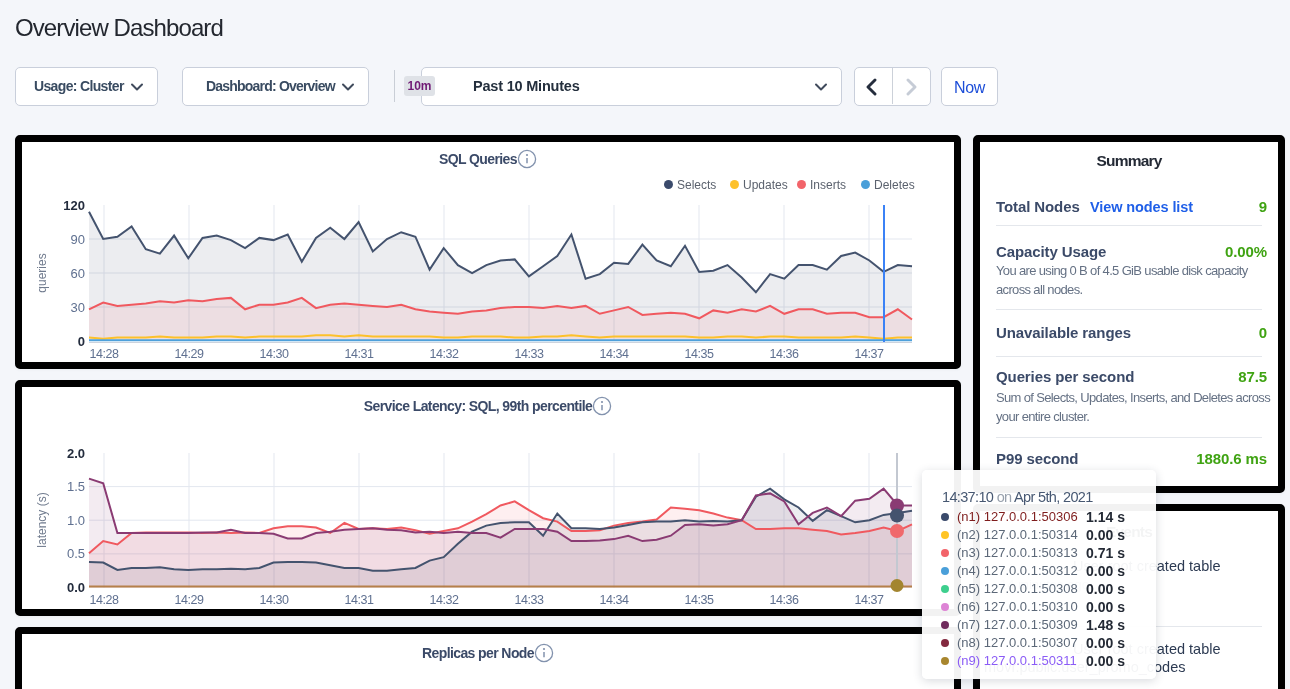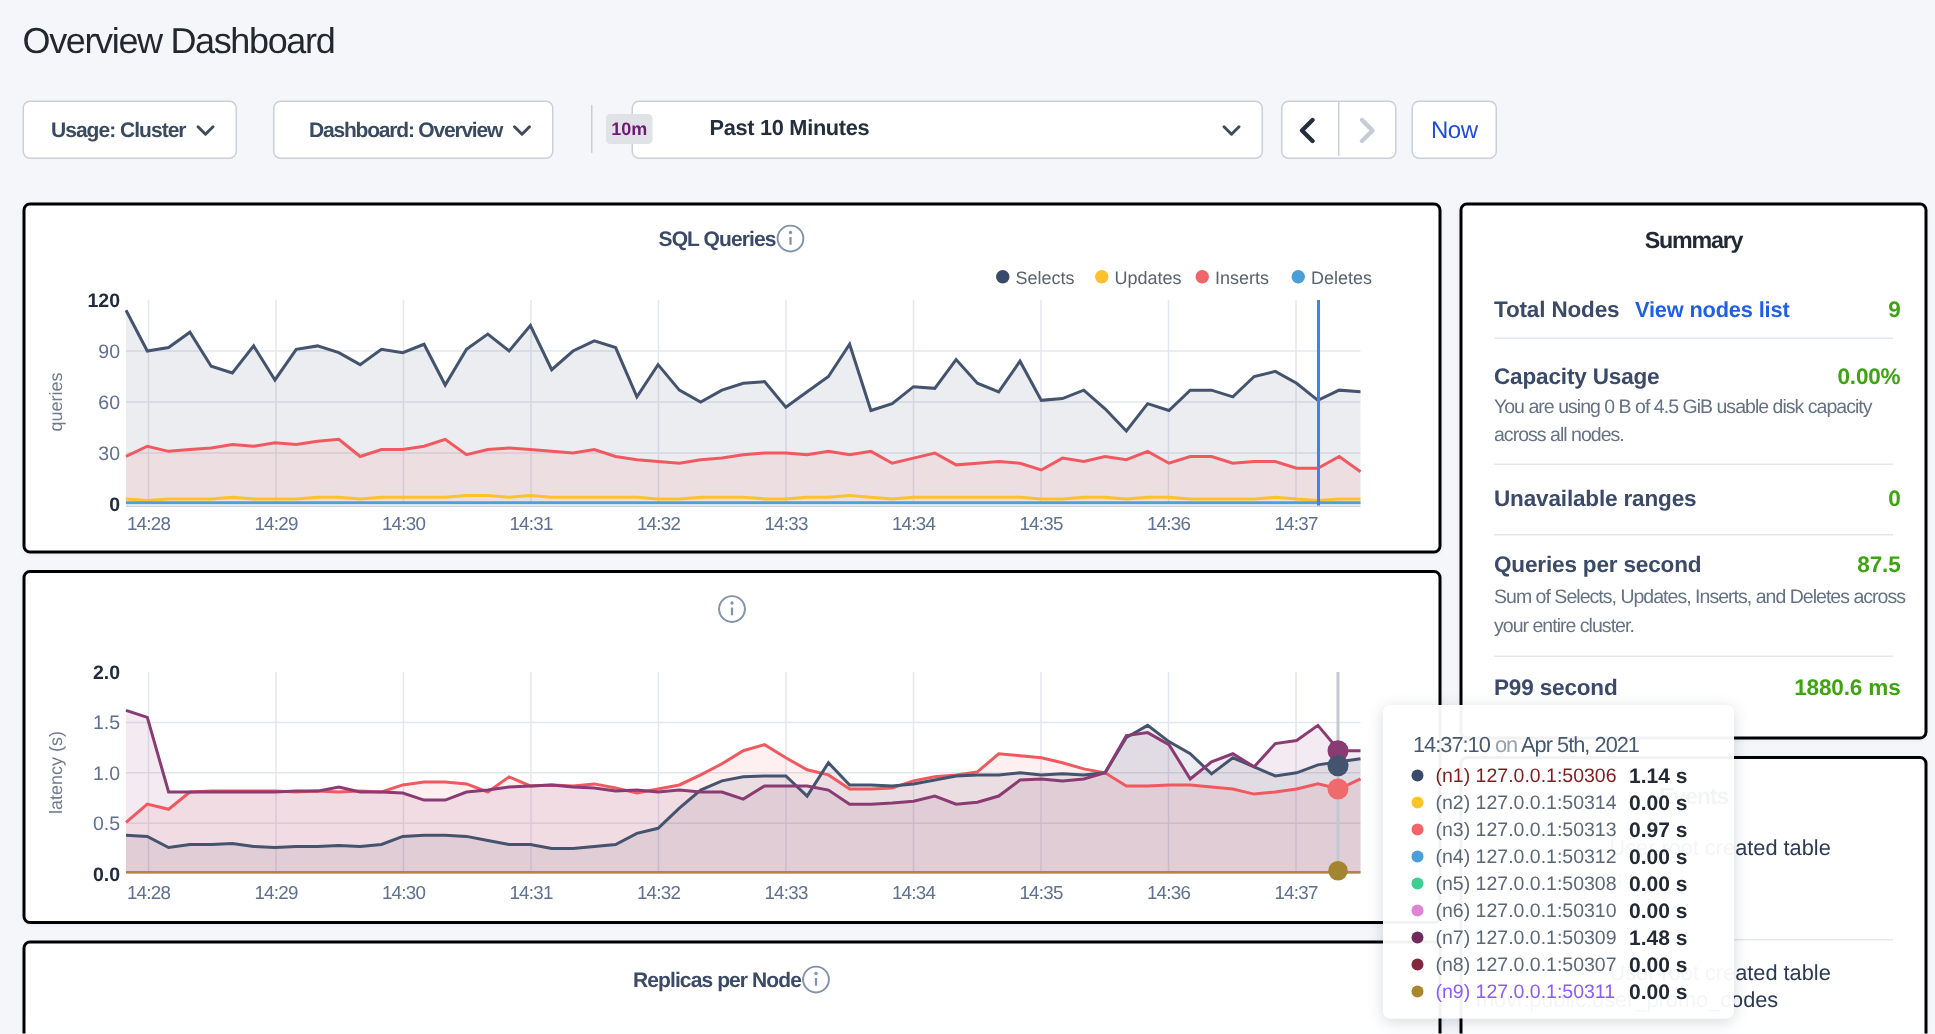--- a/index.html
+++ b/index.html
@@ -1,17 +1,17 @@
 <!DOCTYPE html>
 <html><head><meta charset="utf-8"><style>
 *{margin:0;padding:0;box-sizing:border-box}
 html,body{width:1290px;height:689px;overflow:hidden;background:#f4f6fa;
  font-family:"Liberation Sans",sans-serif;position:relative}
 .abs{position:absolute}
-.panel{position:absolute;background:#fff;border:2px solid #000000;border-radius:5px;
+.panel{position:absolute;background:#fff;border:7px solid #000000;border-radius:5px;
  box-shadow:0 1px 3px rgba(60,70,90,0.05)}
 .btn{position:absolute;background:#fff;border:1px solid #c9cfdb;border-radius:5px;height:39px;top:67px}
 .ctitle{position:absolute;left:15px;width:946px;display:flex;justify-content:center;align-items:center;gap:0;font-size:14px;letter-spacing:-0.6px;font-weight:bold;color:#3b4a68;white-space:nowrap}
 .ii{flex:0 0 auto}
 .slab{font-size:15px;letter-spacing:-0.1px;font-weight:bold;color:#3b4a68}
 .sval{position:absolute;font-size:15px;letter-spacing:-0.1px;font-weight:bold;color:#3fa312;text-align:right;right:23px}
 .sdesc{position:absolute;font-size:13px;letter-spacing:-0.65px;color:#657184;line-height:18.6px}
 .sdiv{position:absolute;left:996px;width:266px;height:1px;background:#e4e7ec}
 </style></head><body>
 <div class="abs" style="left:15px;top:14px;font-size:24px;color:#23272f;letter-spacing:-0.9px">Overview Dashboard</div>
@@ -138,20 +138,21 @@
       <text x="422" y="217" text-anchor="middle" font-size="12.5" letter-spacing="-0.5" fill="#5f7090">14:32</text>
       <text x="507" y="217" text-anchor="middle" font-size="12.5" letter-spacing="-0.5" fill="#5f7090">14:33</text>
       <text x="592" y="217" text-anchor="middle" font-size="12.5" letter-spacing="-0.5" fill="#5f7090">14:34</text>
       <text x="677" y="217" text-anchor="middle" font-size="12.5" letter-spacing="-0.5" fill="#5f7090">14:35</text>
       <text x="762" y="217" text-anchor="middle" font-size="12.5" letter-spacing="-0.5" fill="#5f7090">14:36</text>
       <text x="847" y="217" text-anchor="middle" font-size="12.5" letter-spacing="-0.5" fill="#5f7090">14:37</text>
       <text x="24" y="133" text-anchor="middle" font-size="12" fill="#707b8e" transform="rotate(-90 24 133)">latency (s)</text>
     </svg>
   </div>
 <div class="ctitle" style="top:396px">
+    <span>Service Latency: SQL, 99th percentile</span>
     <svg class="ii" width="20" height="20">
       <circle cx="10" cy="10" r="8.6" fill="none" stroke="#8292ad" stroke-width="1.3"></circle>
       <line x1="10" y1="9" x2="10" y2="14.2" stroke="#8292ad" stroke-width="1.5"></line>
       <circle cx="10" cy="6" r="1.1" fill="#8292ad"></circle>
     </svg>
   </div>
 <div class="panel" style="left:15px;top:627px;width:946px;height:200px"></div>
 <div class="ctitle" style="top:643px">
     <span>Replicas per Node</span>
     <svg class="ii" width="20" height="20">
@@ -189,21 +190,21 @@
 <div class="abs" style="left:922px;top:470px;width:234px;height:209px;background:rgba(255,255,255,0.95);border-radius:5px;box-shadow:0 2px 10px rgba(40,50,70,0.18)"></div>
 <div class="abs" style="left:942px;top:489px;font-size:14.5px;letter-spacing:-0.65px;color:#475872">14:37:10 <span style="color:#98a1ad">on</span> Apr 5th, 2021</div>
 <div class="abs" style="left:941px;top:513px;width:8px;height:8px;border-radius:50%;background:#3a4a6b"></div>
 <div class="abs" style="left:957px;top:509px;font-size:13px;letter-spacing:0px;color:#7f1d1d">(n1) 127.0.0.1:50306</div>
 <div class="abs" style="left:1086px;top:509px;font-size:14px;font-weight:bold;color:#242a35">1.14 s</div>
 <div class="abs" style="left:941px;top:531px;width:8px;height:8px;border-radius:50%;background:#ffc425"></div>
 <div class="abs" style="left:957px;top:527px;font-size:13px;letter-spacing:0px;color:#5c6878">(n2) 127.0.0.1:50314</div>
 <div class="abs" style="left:1086px;top:527px;font-size:14px;font-weight:bold;color:#242a35">0.00 s</div>
 <div class="abs" style="left:941px;top:549px;width:8px;height:8px;border-radius:50%;background:#f2646a"></div>
 <div class="abs" style="left:957px;top:545px;font-size:13px;letter-spacing:0px;color:#5c6878">(n3) 127.0.0.1:50313</div>
-<div class="abs" style="left:1086px;top:545px;font-size:14px;font-weight:bold;color:#242a35">0.97 s</div>
+<div class="abs" style="left:1086px;top:545px;font-size:14px;font-weight:bold;color:#242a35">0.71 s</div>
 <div class="abs" style="left:941px;top:567px;width:8px;height:8px;border-radius:50%;background:#4a9fd9"></div>
 <div class="abs" style="left:957px;top:563px;font-size:13px;letter-spacing:0px;color:#5c6878">(n4) 127.0.0.1:50312</div>
 <div class="abs" style="left:1086px;top:563px;font-size:14px;font-weight:bold;color:#242a35">0.00 s</div>
 <div class="abs" style="left:941px;top:585px;width:8px;height:8px;border-radius:50%;background:#3ecf8e"></div>
 <div class="abs" style="left:957px;top:581px;font-size:13px;letter-spacing:0px;color:#5c6878">(n5) 127.0.0.1:50308</div>
 <div class="abs" style="left:1086px;top:581px;font-size:14px;font-weight:bold;color:#242a35">0.00 s</div>
 <div class="abs" style="left:941px;top:603px;width:8px;height:8px;border-radius:50%;background:#dd84d5"></div>
 <div class="abs" style="left:957px;top:599px;font-size:13px;letter-spacing:0px;color:#5c6878">(n6) 127.0.0.1:50310</div>
 <div class="abs" style="left:1086px;top:599px;font-size:14px;font-weight:bold;color:#242a35">0.00 s</div>
 <div class="abs" style="left:941px;top:621px;width:8px;height:8px;border-radius:50%;background:#702b5d"></div>

